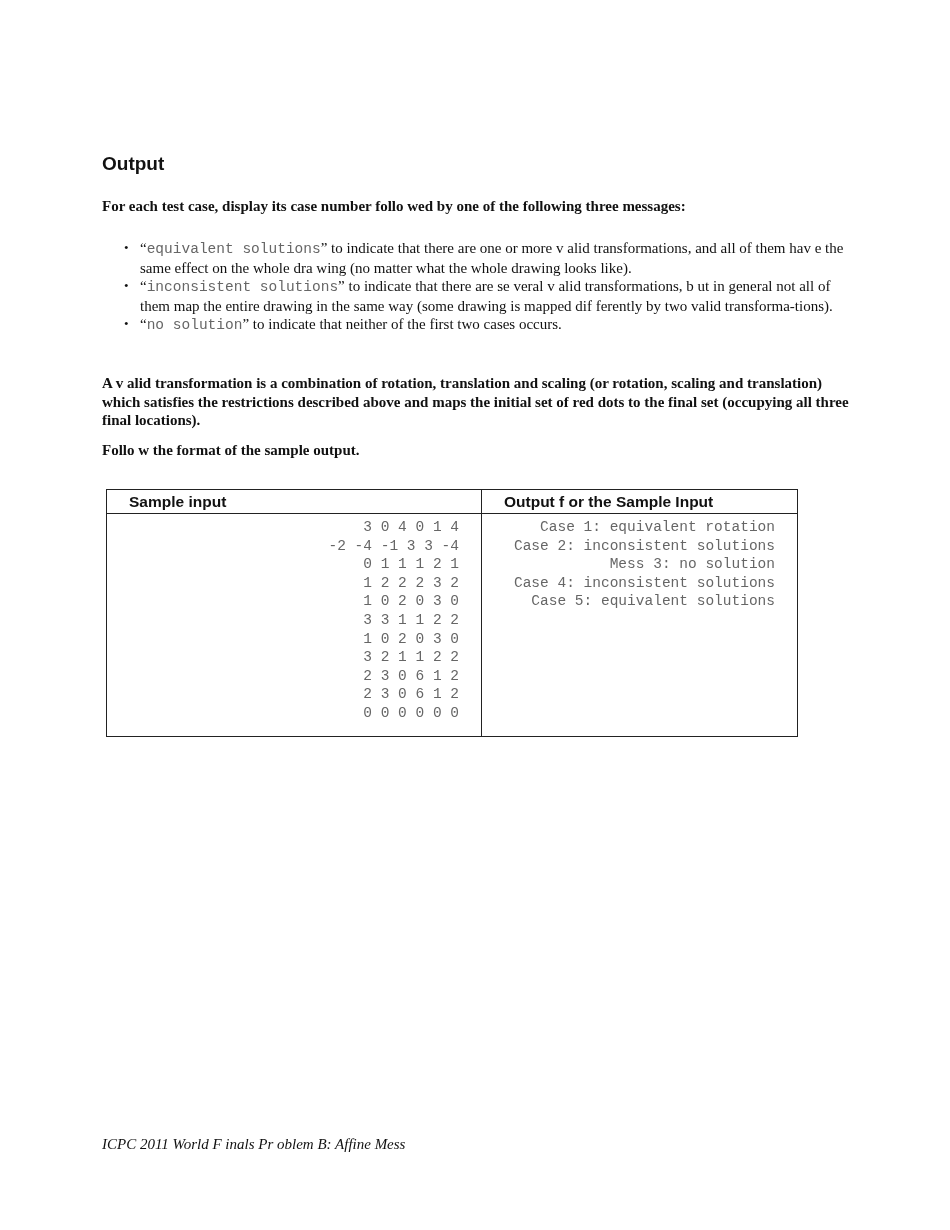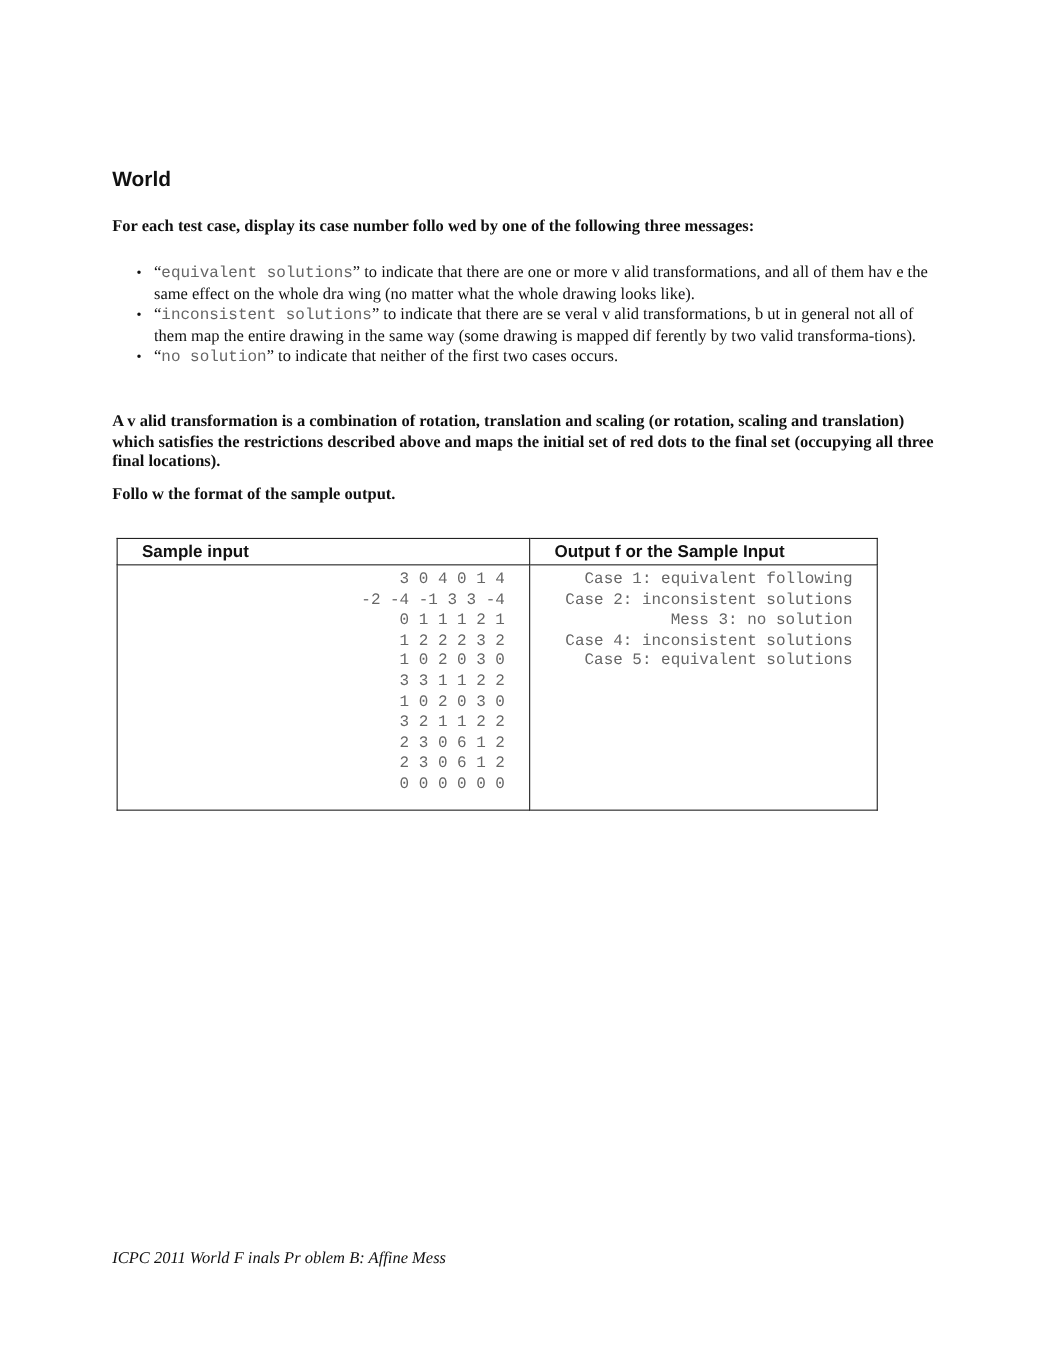--- a/index.html
+++ b/index.html
@@ -21,21 +21,21 @@
                     height: 23px; line-height: 23px; }
   table.sample td { height: 218px; padding-top: 4px; text-align: right; }
   table.sample th:first-child, table.sample td:first-child { width: 330px; }
   .code-line { font-family: "Liberation Mono", monospace; color: #666; font-size: 14.5px;
                line-height: 18.6px; white-space: pre; }
   .footer { position: absolute; left: 102px; top: 1136px; font-style: italic; font-size: 15px; }
 </style>
 </head>
 <body>
 
-<h2>World</h2>
+<h2>Output</h2>
 
 <p class="p intro">For each test case, display its case number follo  wed by one of the following three messages:</p>
 
 <ul>
   <li>
     <span class="bullet">•</span><span>“</span><span class="tt">equivalent solutions</span><span>” to indicate that there are one or more v  alid transformations, and all of them hav  e the same effect on the whole dra  wing (no matter what the whole drawing looks like).</span>
   </li>
   <li>
     <span class="bullet">•</span><span>“</span><span class="tt">inconsistent solutions</span><span>” to indicate that there are se  veral v  alid transformations, b  ut in general not all of them map the entire drawing in the same way (some drawing is mapped dif  ferently by two valid transforma-tions).</span>
   </li>
@@ -61,21 +61,21 @@
       <div class="code-line">1 2 2 2 3 2</div>
       <div class="code-line">1 0 2 0 3 0</div>
       <div class="code-line">3 3 1 1 2 2</div>
       <div class="code-line">1 0 2 0 3 0</div>
       <div class="code-line">3 2 1 1 2 2</div>
       <div class="code-line">2 3 0 6 1 2</div>
       <div class="code-line">2 3 0 6 1 2</div>
       <div class="code-line">0 0 0 0 0 0</div>
     </td>
     <td>
-      <div class="code-line">Case 1: equivalent following</div>
+      <div class="code-line">Case 1: equivalent rotation</div>
       <div class="code-line">Case 2: inconsistent solutions</div>
       <div class="code-line">Mess 3: no solution</div>
       <div class="code-line">Case 4: inconsistent solutions</div>
       <div class="code-line">Case 5: equivalent solutions</div>
     </td>
   </tr>
 </tbody>
   </table>
 
 <div class="footer">ICPC 2011 World F  inals Pr  oblem B: Affine Mess</div>

